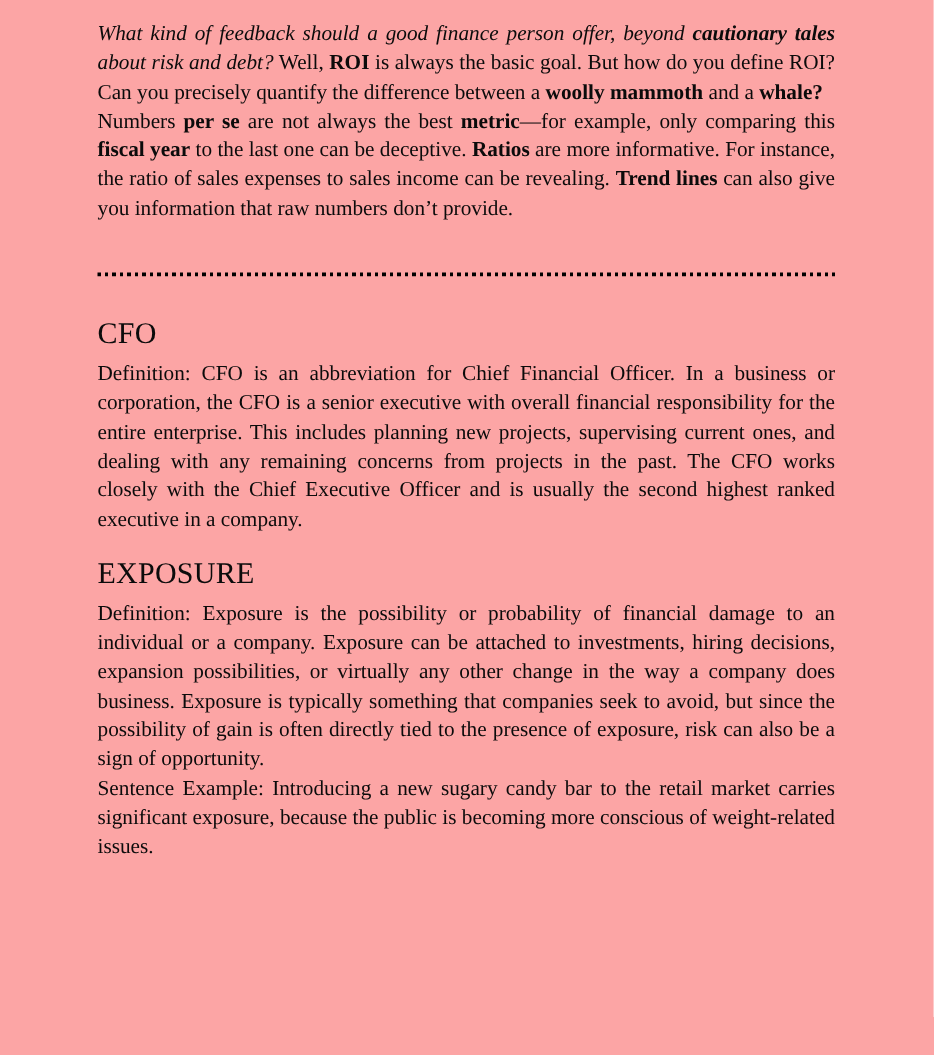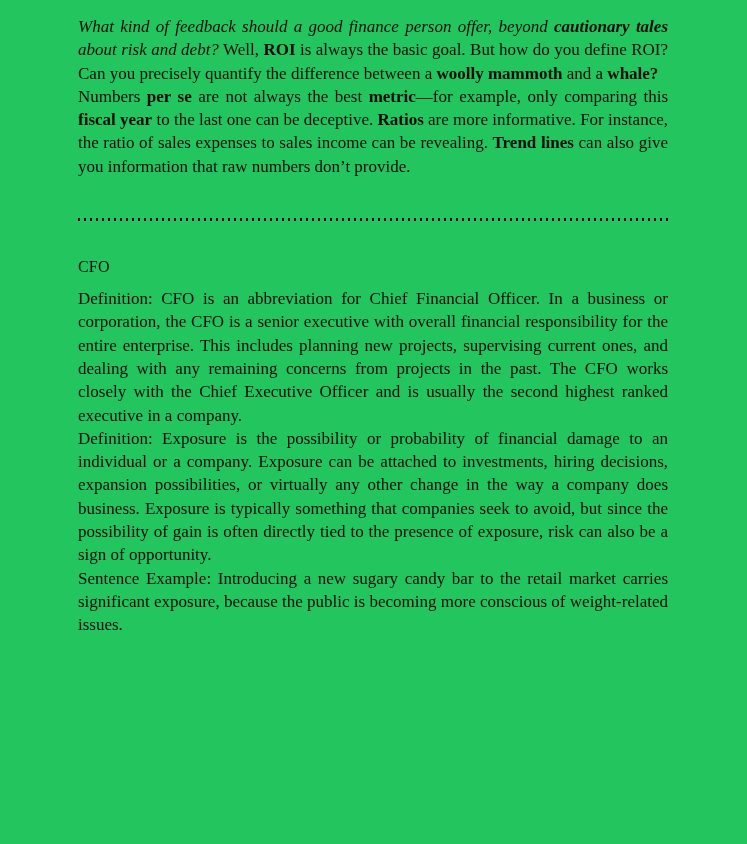--- a/index.html
+++ b/index.html
@@ -11,21 +11,21 @@
     width: 747px;
     height: 844px;
     overflow: hidden;
     font-family: "Liberation Serif", "DejaVu Serif", serif;
     color: #0b0b0b;
   }
   .page {
     position: relative;
     width: 747px;
     height: 844px;
-    background: #22c55e;
+    background: #fca5a5;
   }
   .content {
     box-sizing: content-box;
     padding: 15px 79px 0 78px;
     width: 590px;
   }
   .body-para {
     margin: 0;
     font-size: 17px;
     line-height: 23.3px;
@@ -40,21 +40,21 @@
     margin-top: 40px;
     height: 3px;
     width: 590px;
     background-image: repeating-linear-gradient(
       to right,
       #000000 0px, #000000 2.5px,
       transparent 2.5px, transparent 6px
     );
   }
   .entry .term {
-    font-size: 16px;
+    font-size: 24px;
     font-weight: normal;
     line-height: 24px;
     margin: 20px 0 8px 0;
     letter-spacing: 0.2px;
   }
   .entry:first-child .term {
     margin-top: 34px;
   }
   .entry .body-para {
     margin: 0;
@@ -69,18 +69,19 @@
         <p class="body-para"><span class="seg-italic">What kind of feedback should a good finance person offer, beyond </span><span class="seg-bold-italic">cautionary tales</span><span class="seg-italic"> about risk and debt?</span><span class="seg-regular"> Well, </span><span class="seg-bold">ROI</span><span class="seg-regular"> is always the basic goal. But how do you define ROI? Can you precisely quantify the difference between a </span><span class="seg-bold">woolly mammoth</span><span class="seg-regular"> and a </span><span class="seg-bold">whale?</span></p>
         <p class="body-para"><span class="seg-regular">Numbers </span><span class="seg-bold">per se</span><span class="seg-regular"> are not always the best </span><span class="seg-bold">metric</span><span class="seg-regular">—for example, only comparing this </span><span class="seg-bold">fiscal year</span><span class="seg-regular"> to the last one can be deceptive. </span><span class="seg-bold">Ratios</span><span class="seg-regular"> are more informative. For instance, the ratio of sales expenses to sales income can be revealing. </span><span class="seg-bold">Trend lines</span><span class="seg-regular"> can also give you information that raw numbers don’t provide.</span></p>
       </div>
     <div class="divider"></div>
     <div id="glossary">
         <section class="entry">
           <h2 class="term">CFO</h2>
           <p class="body-para">Definition: CFO is an abbreviation for Chief Financial Officer. In a business or corporation, the CFO is a senior executive with overall financial responsibility for the entire enterprise. This includes planning new projects, supervising current ones, and dealing with any remaining concerns from projects in the past. The CFO works closely with the Chief Executive Officer and is usually the second highest ranked executive in a company.</p>
         </section>
         <section class="entry">
+          <h2 class="term">EXPOSURE</h2>
           <p class="body-para">Definition: Exposure is the possibility or probability of financial damage to an individual or a company. Exposure can be attached to investments, hiring decisions, expansion possibilities, or virtually any other change in the way a company does business. Exposure is typically something that companies seek to avoid, but since the possibility of gain is often directly tied to the presence of exposure, risk can also be a sign of opportunity.</p>
           <p class="body-para">Sentence Example: Introducing a new sugary candy bar to the retail market carries significant exposure, because the public is becoming more conscious of weight-related issues.</p>
         </section>
       </div>
   </div>
 </div>
 
 </body></html>

